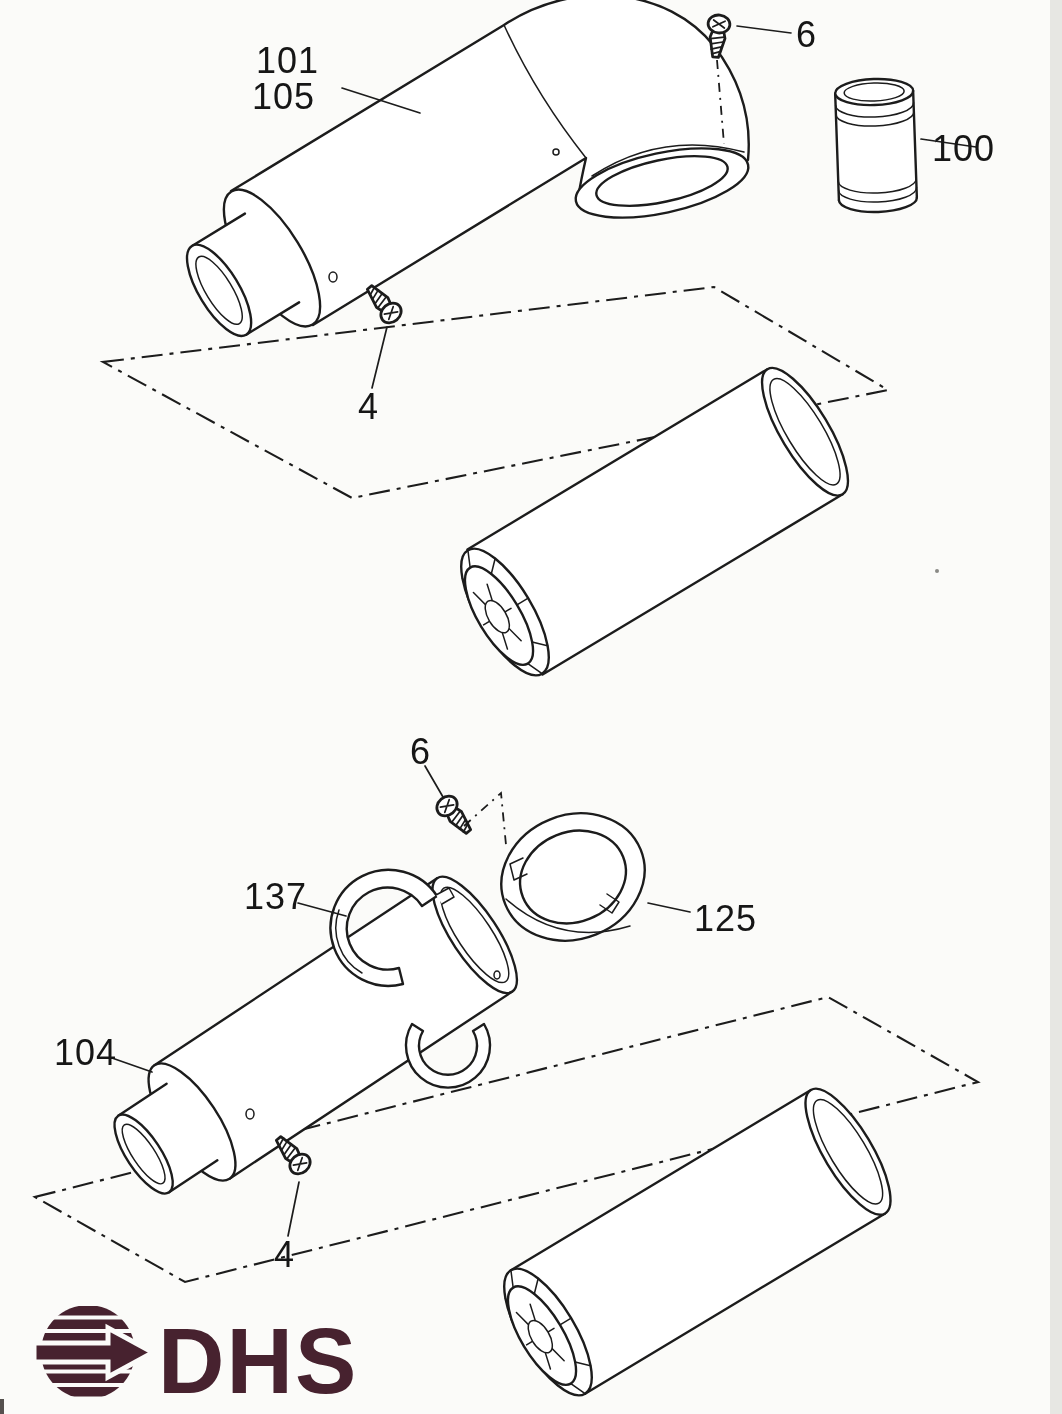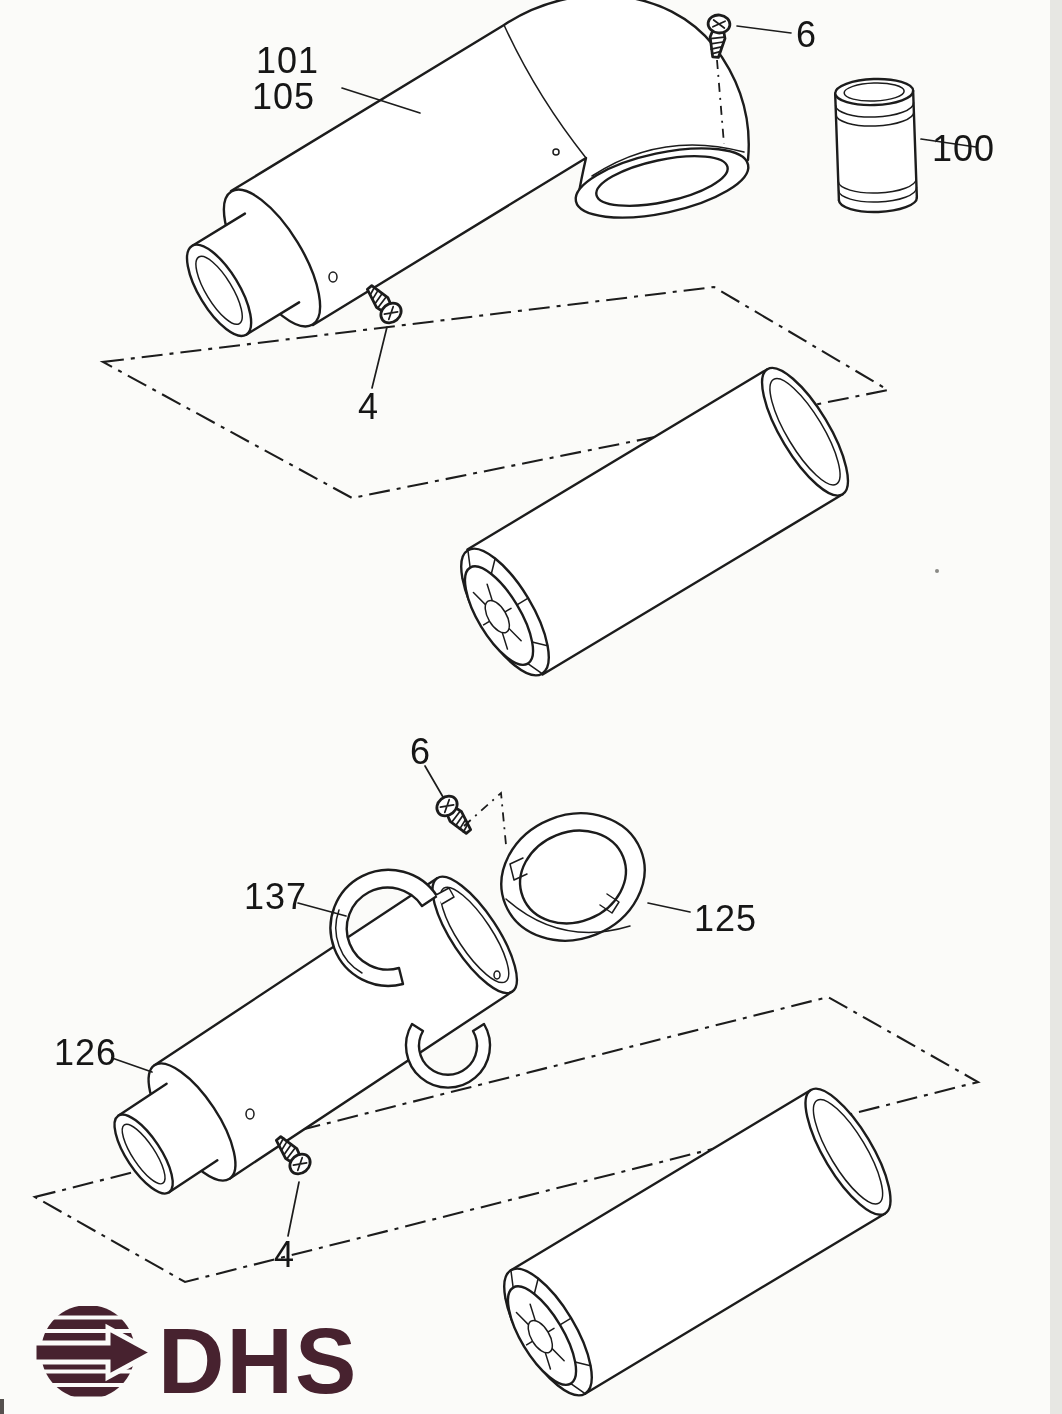--- a/index.html
+++ b/index.html
@@ -174,16 +174,16 @@
 </svg>
 
 <div class="callout" style="left:256px;top:40px">101</div>
 <div class="callout" style="left:252px;top:76px">105</div>
 <div class="callout" style="left:796px;top:14px">6</div>
 <div class="callout" style="left:932px;top:128px">100</div>
 <div class="callout" style="left:358px;top:386px">4</div>
 <div class="callout" style="left:410px;top:731px">6</div>
 <div class="callout" style="left:244px;top:876px">137</div>
 <div class="callout" style="left:694px;top:898px">125</div>
-<div class="callout" style="left:54px;top:1032px">126</div>
+<div class="callout" style="left:54px;top:1032px">104</div>
 <div class="callout" style="left:274px;top:1234px">4</div>
 
 </div>
 
 </body></html>

